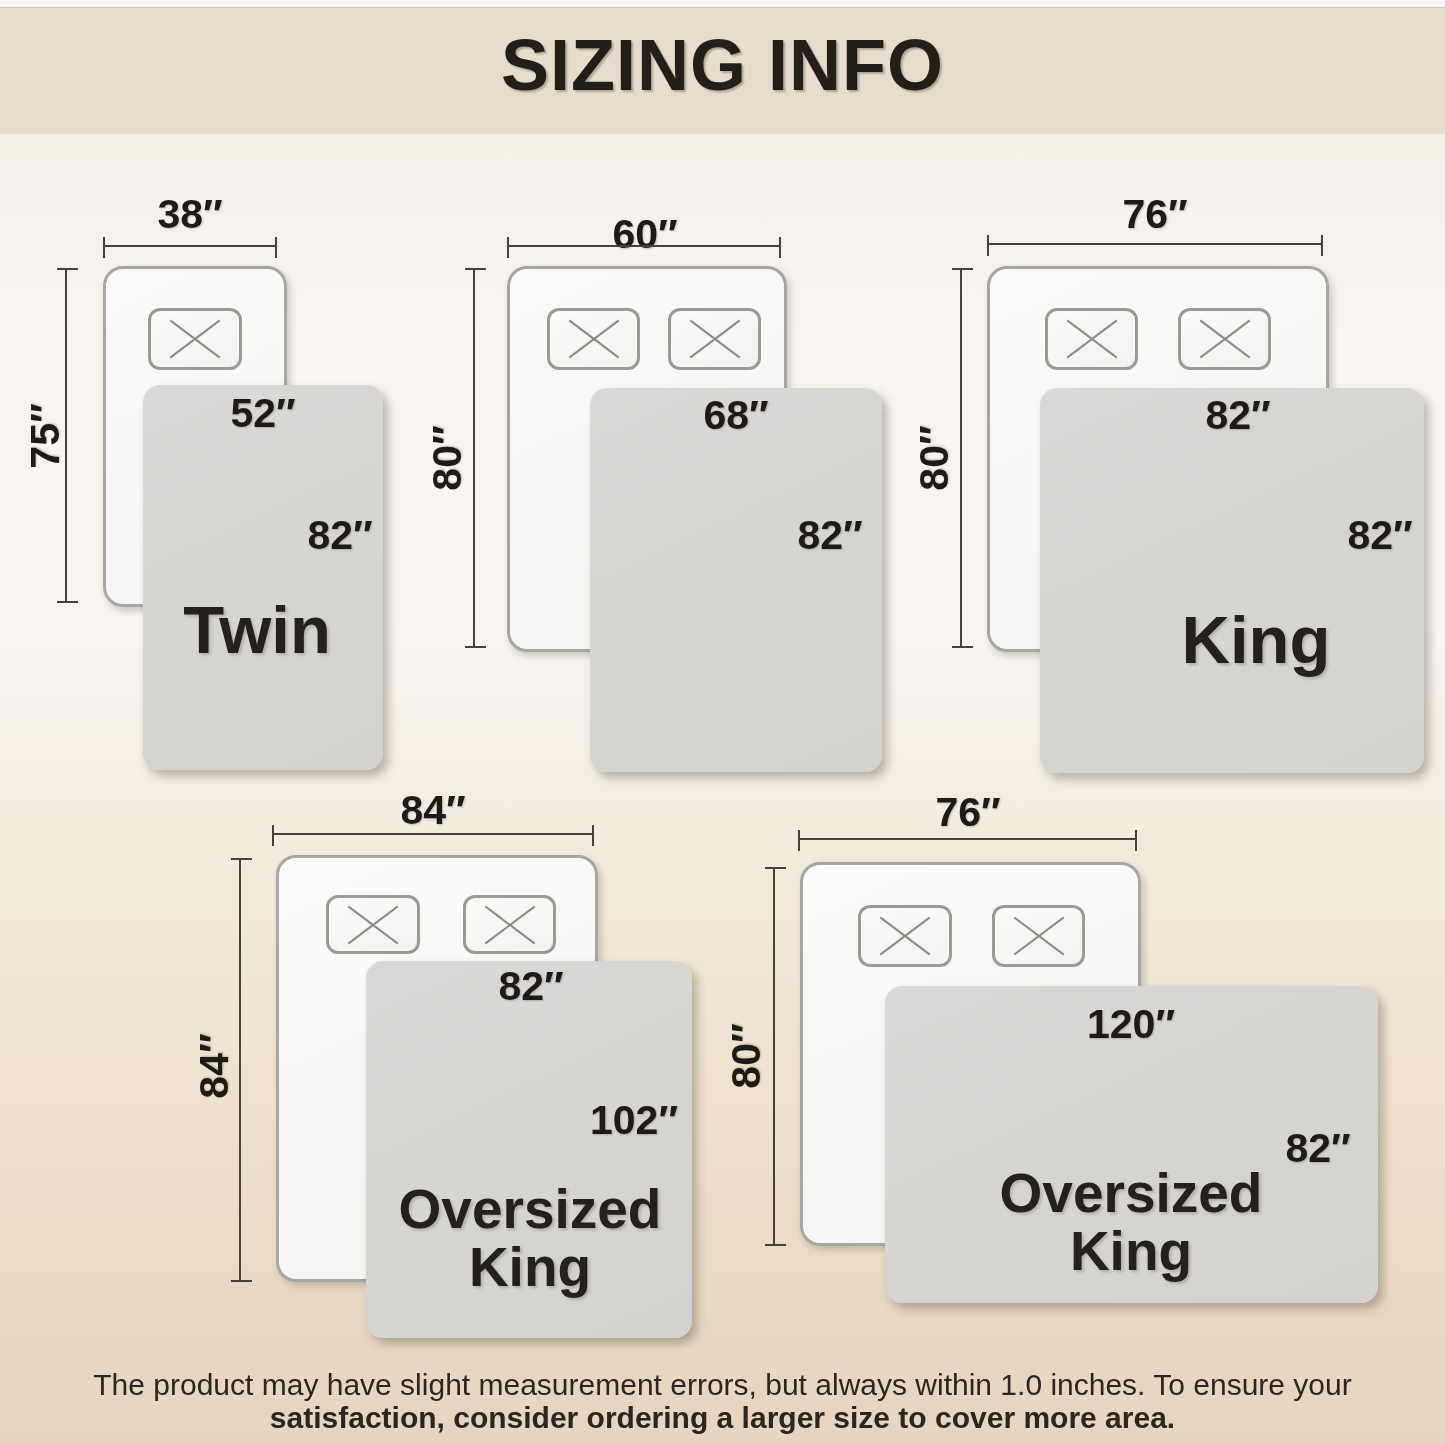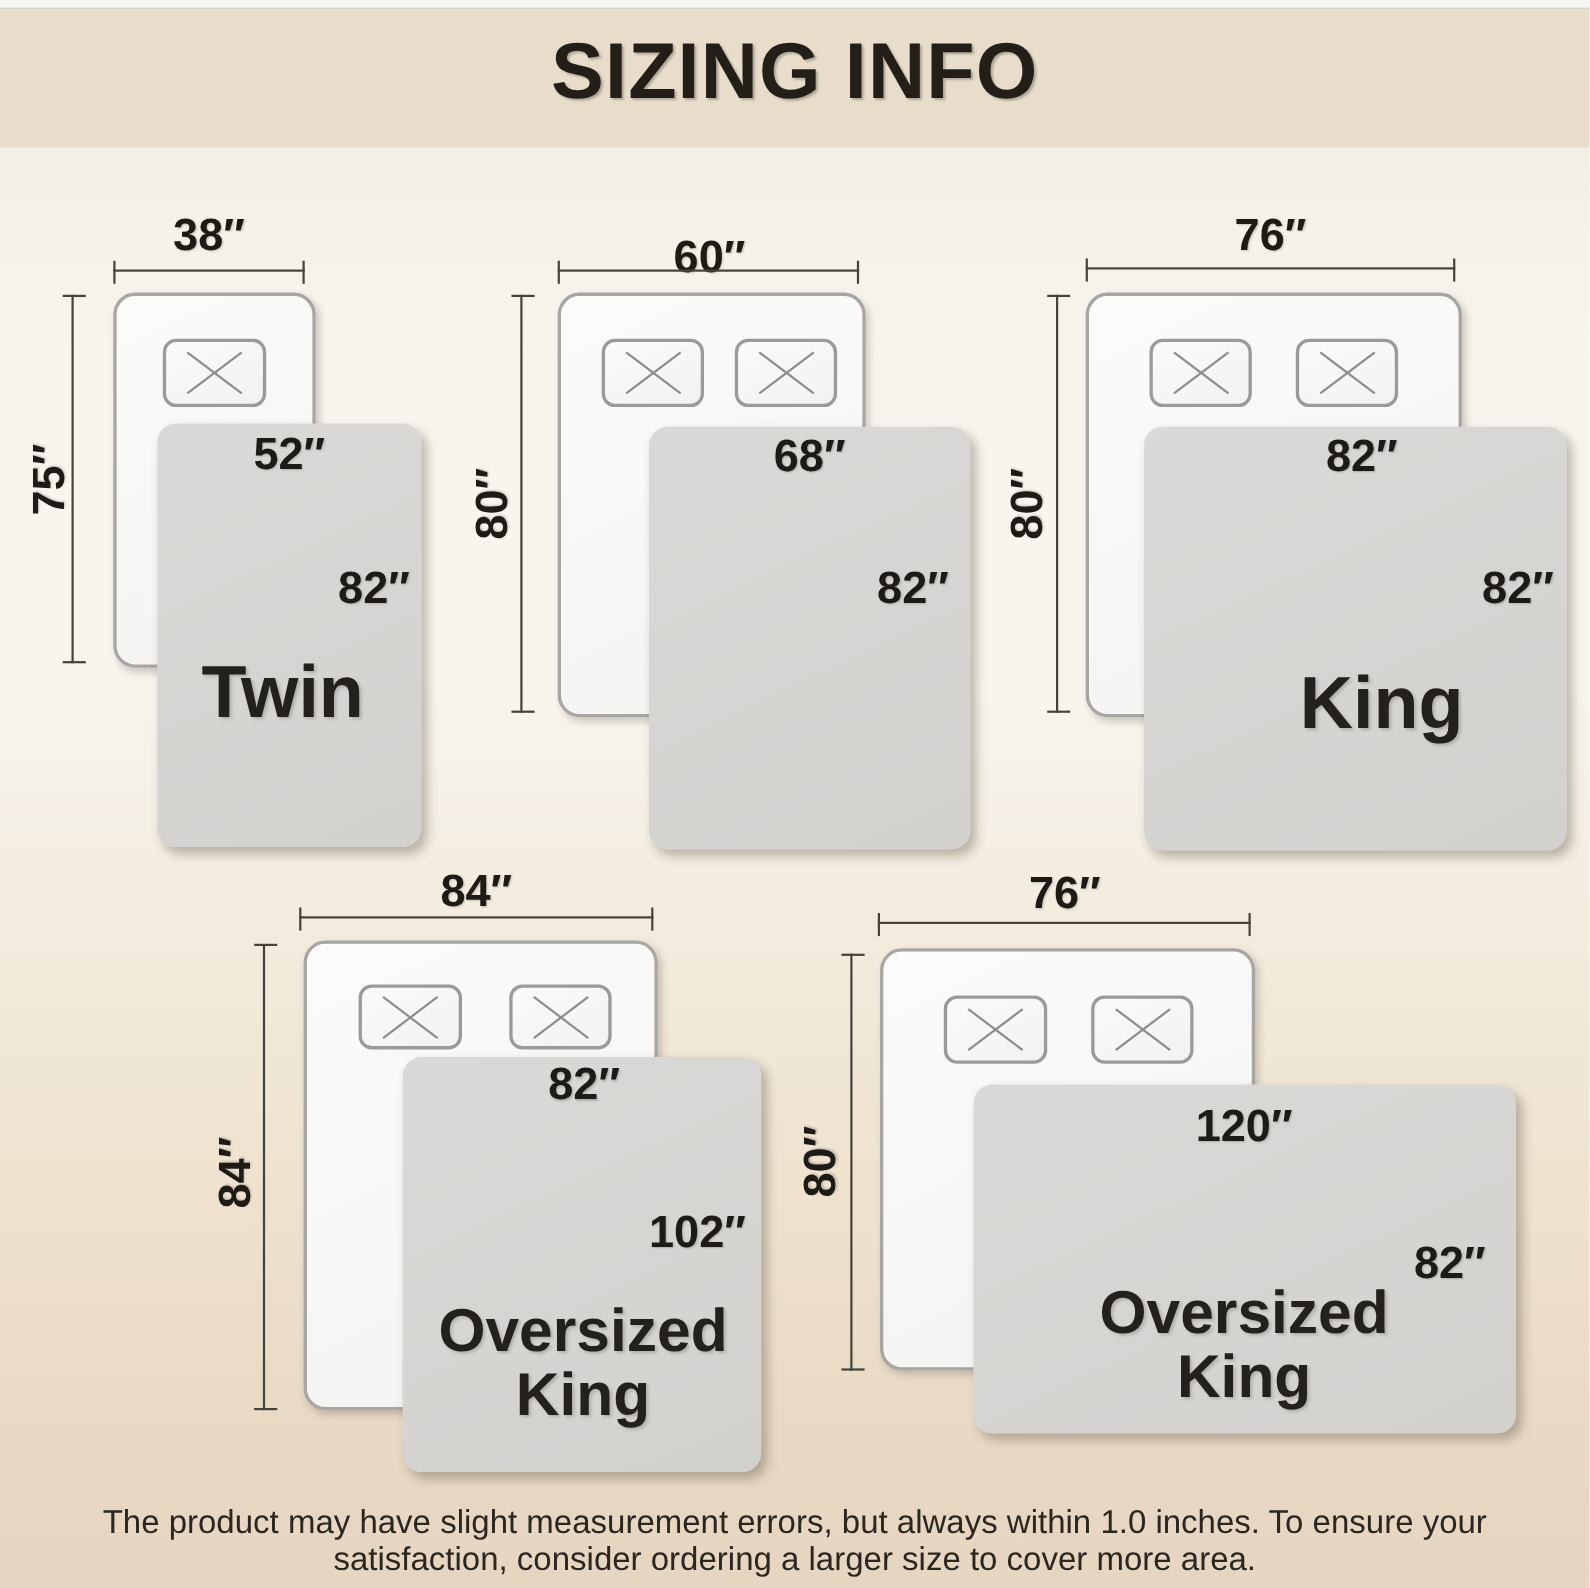--- a/index.html
+++ b/index.html
@@ -166,15 +166,15 @@
     <div class="blanket" style="left:885px;top:986px;width:493px;height:317px;"></div>
     <div class="bw-label" style="left:1131px;top:1024px;">120″</div>
     <div class="bl-label" style="left:1318px;top:1148px;">82″</div>
     <div class="bed-name two-line" style="left:1131px;top:1222px;">
       <div>Oversized</div>
       <div>King</div>
     </div>
   </div>
 
   <div class="footer-line" style="top:1368px;">The product may have slight measurement errors, but always within 1.0 inches. To ensure your</div>
-  <div class="footer-line" style="top:1401px;">satisfaction, consider ordering a larger size to cover more area.</div>
+  <div class="footer-line" style="top:1401px;font-weight:bold;">satisfaction, consider ordering a larger size to cover more area.</div>
 
 </div>
 
 </body></html>

